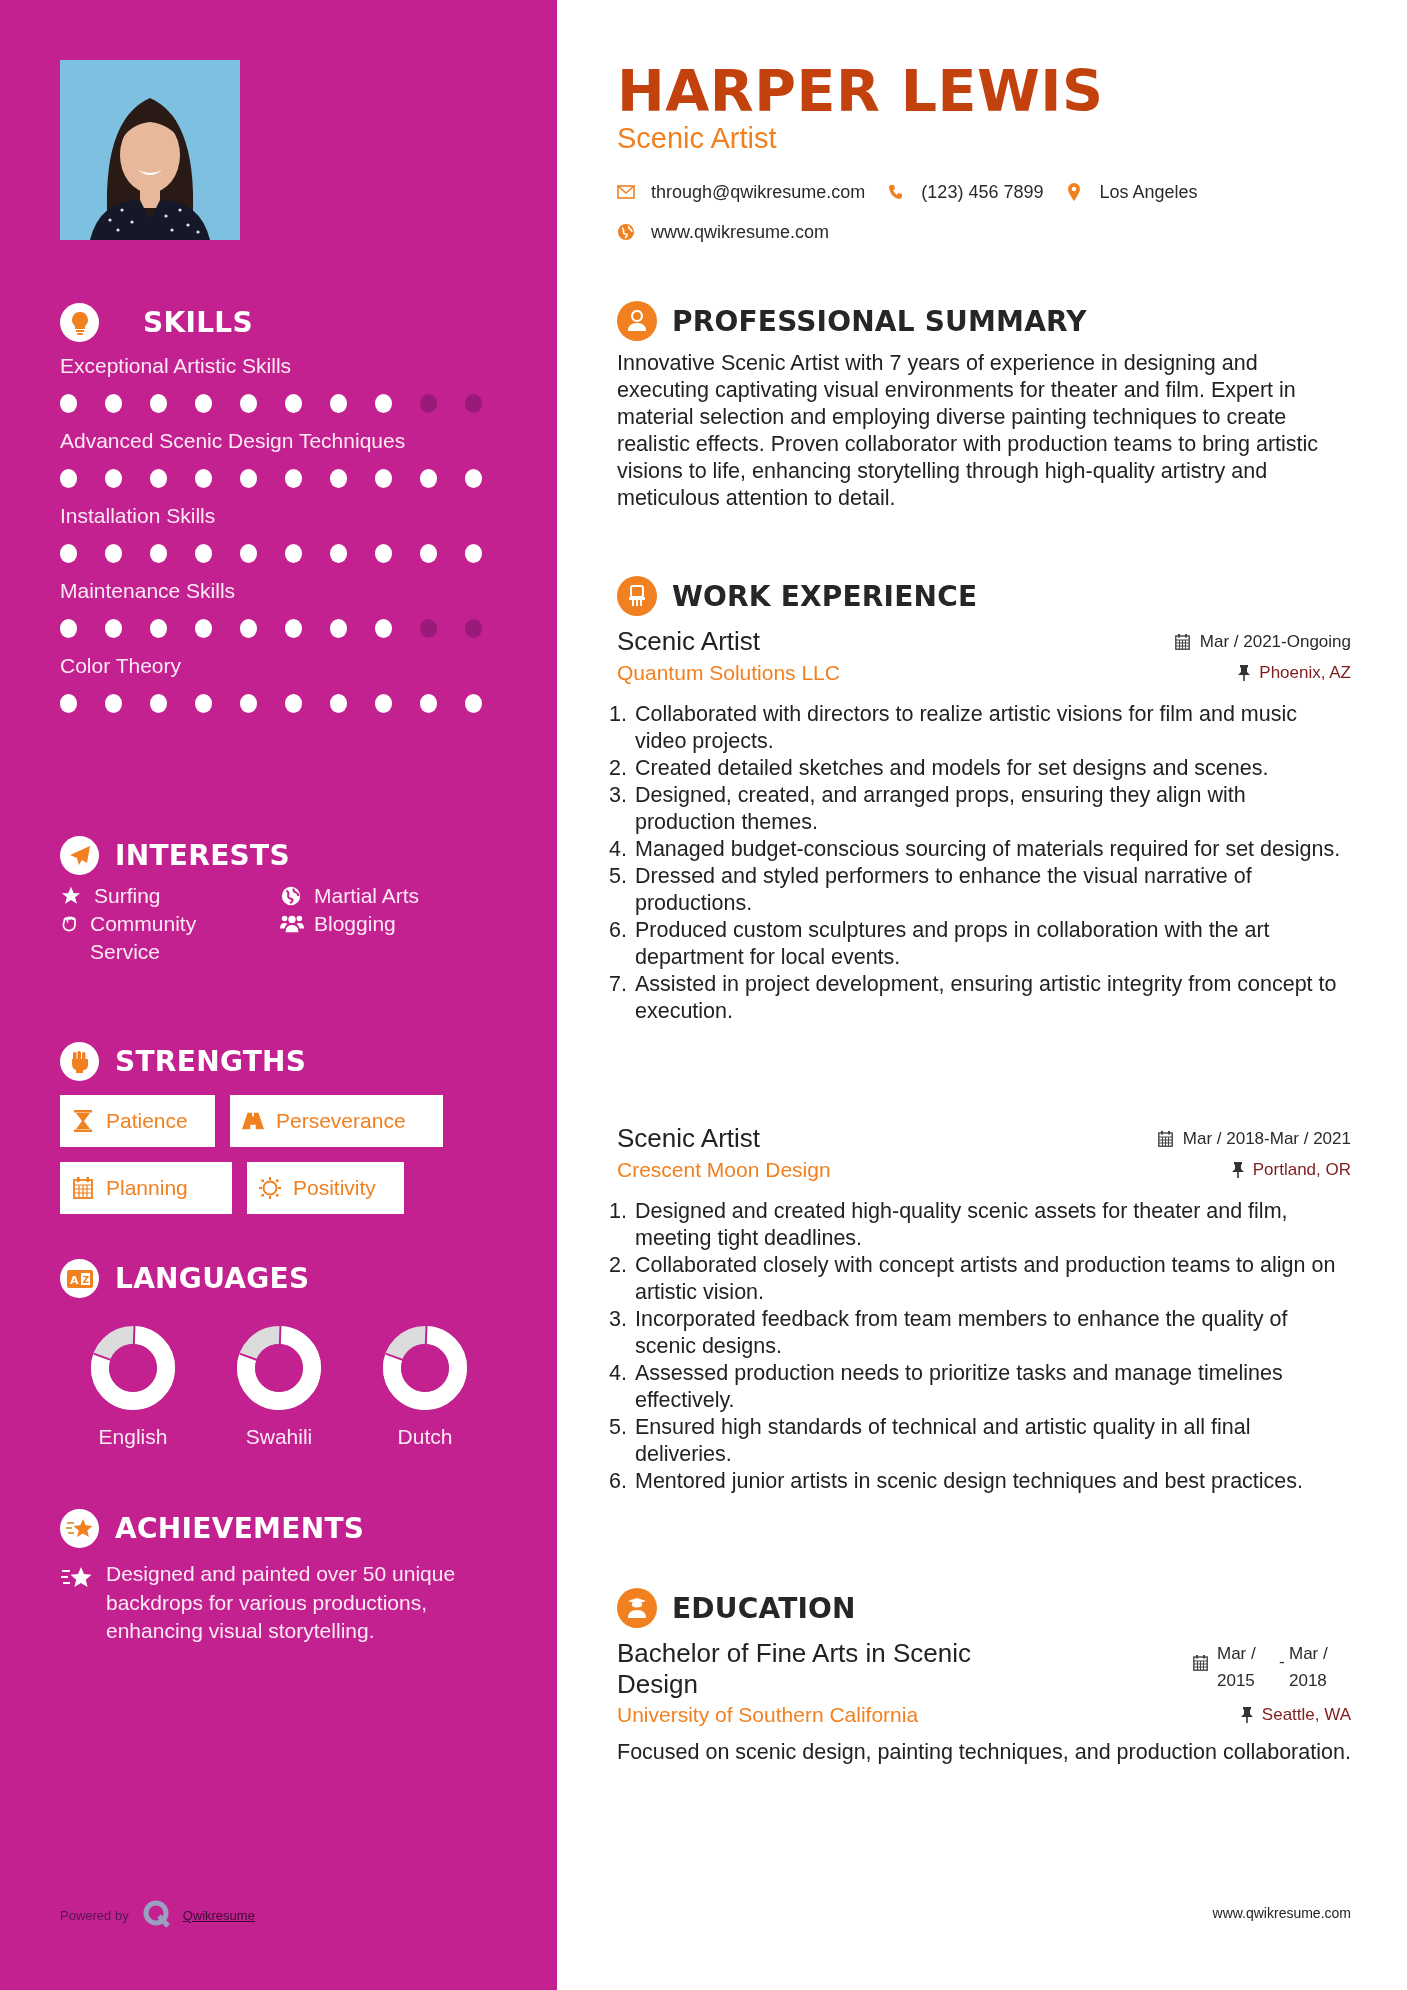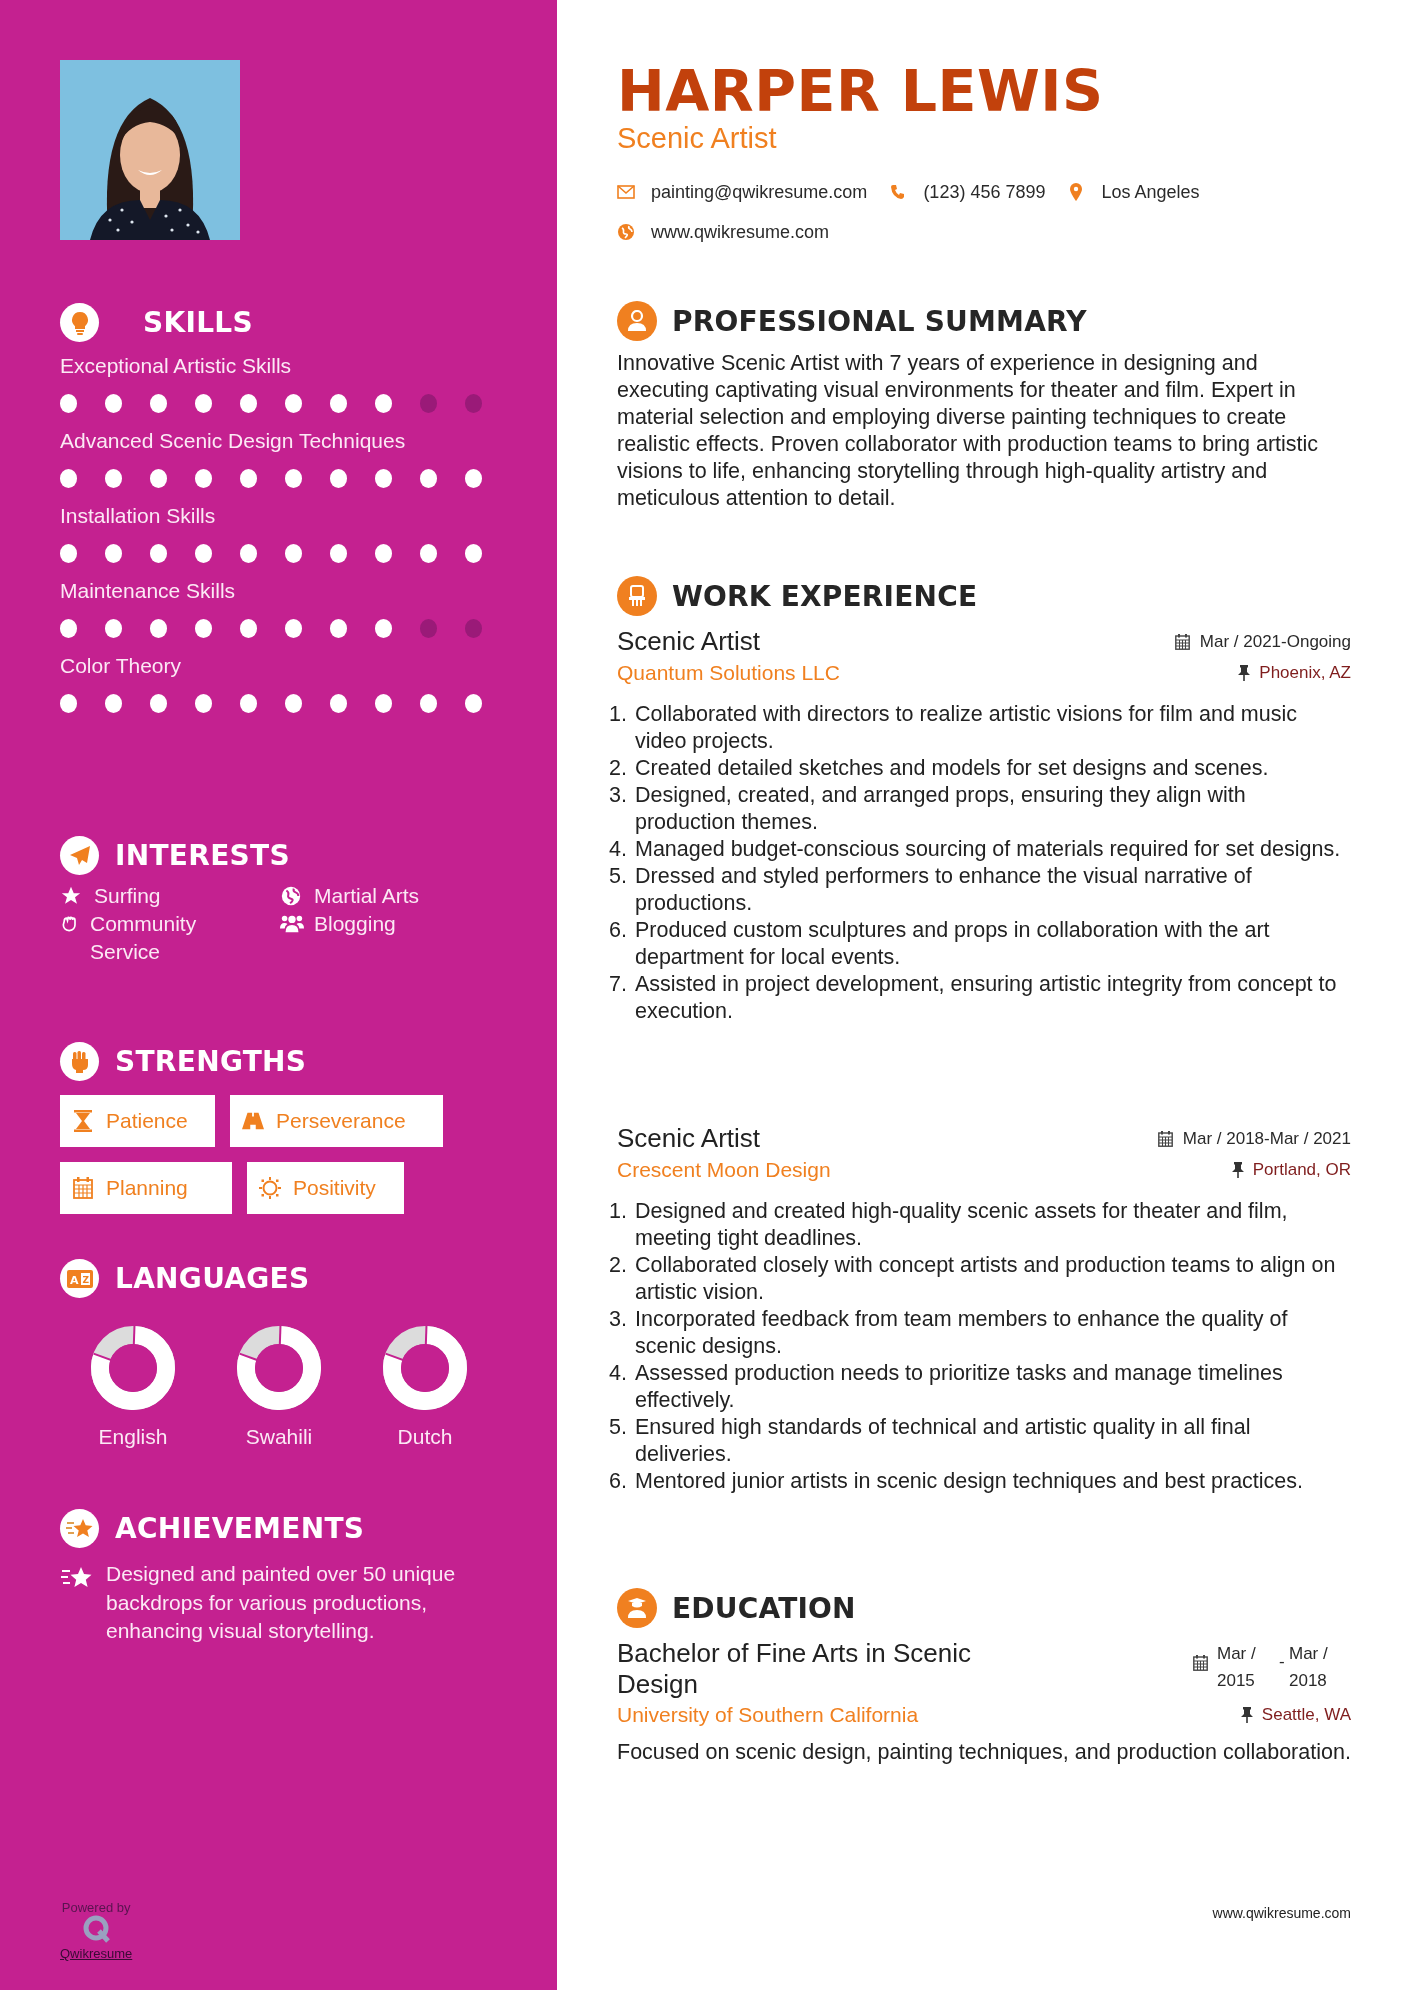--- a/index.html
+++ b/index.html
@@ -34,21 +34,21 @@
   .langs { position: absolute; left: 60px; top: 1325px; width: 450px; display: flex; }
   .lang { width: 146px; display: flex; flex-direction: column; align-items: center; }
   .lang svg { display: block; }
   .lang-name { margin-top: 14px; font-size: 21px; color: #fce9f5; }
 
   .achievements { position: absolute; left: 60px; top: 1560px; width: 420px; }
   .ach { display: flex; margin-bottom: 12px; }
   .ach .aicon { width: 46px; flex: none; padding-top: 4px; }
   .ach-text { font-size: 21px; line-height: 28.5px; color: #fce9f5; }
 
-  .powered { position: absolute; left: 60px; top: 1900px; display: flex; align-items: center; font-size: 13px; color: #5a1450; flex-direction: column; }
+  .powered { position: absolute; left: 60px; top: 1900px; display: flex; align-items: center; font-size: 13px; color: #5a1450; }
   .powered .qlogo { margin: 0 12px 0 14px; }
   .powered .qlink { text-decoration: underline; color: #3a0a35; }
 
   
   .main { position: absolute; left: 617px; top: 0; width: 734px; }
   .name { position: absolute; left: 0; top: 58px; font-family: "DejaVu Sans", sans-serif; font-weight: bold; font-size: 57px; color: #c2410c; letter-spacing: 0.5px; white-space: nowrap; }
   .role { position: absolute; left: 0; top: 122px; font-size: 29px; color: #f08020; }
   .contacts { position: absolute; left: 0; top: 178px; width: 734px; font-size: 18px; color: #2a2a2a; }
   .crow { display: flex; align-items: center; height: 28px; margin-bottom: 12px; }
   .citem { display: flex; align-items: center; margin-right: 22px; }
@@ -395,21 +395,21 @@
 
   <div class="contacts">
     <div class="crow">
       <div class="citem">
         <span class="cicon">
             <svg width="18" height="14" viewBox="0 0 18 14">
               <rect x="1" y="1" width="16" height="12" fill="none" stroke="#f08020" stroke-width="1.6"></rect>
               <path d="M1 1l8 7 8-7" fill="none" stroke="#f08020" stroke-width="1.6"></path>
             </svg>
           </span>
-        <span>painting@qwikresume.com</span>
+        <span>through@qwikresume.com</span>
       </div>
       <div class="citem">
         <span class="cicon">
             <svg width="16" height="16" viewBox="0 0 16 16">
               <path d="M3 1l3 0 1 4-2 1q1 3 4 5l1-2 4 1v3q-1 2-3 2Q2 13 1 3q0-2 2-2z" fill="#f08020"></path>
             </svg>
           </span>
         <span>(123) 456 7899</span>
       </div>
       <div class="citem">

